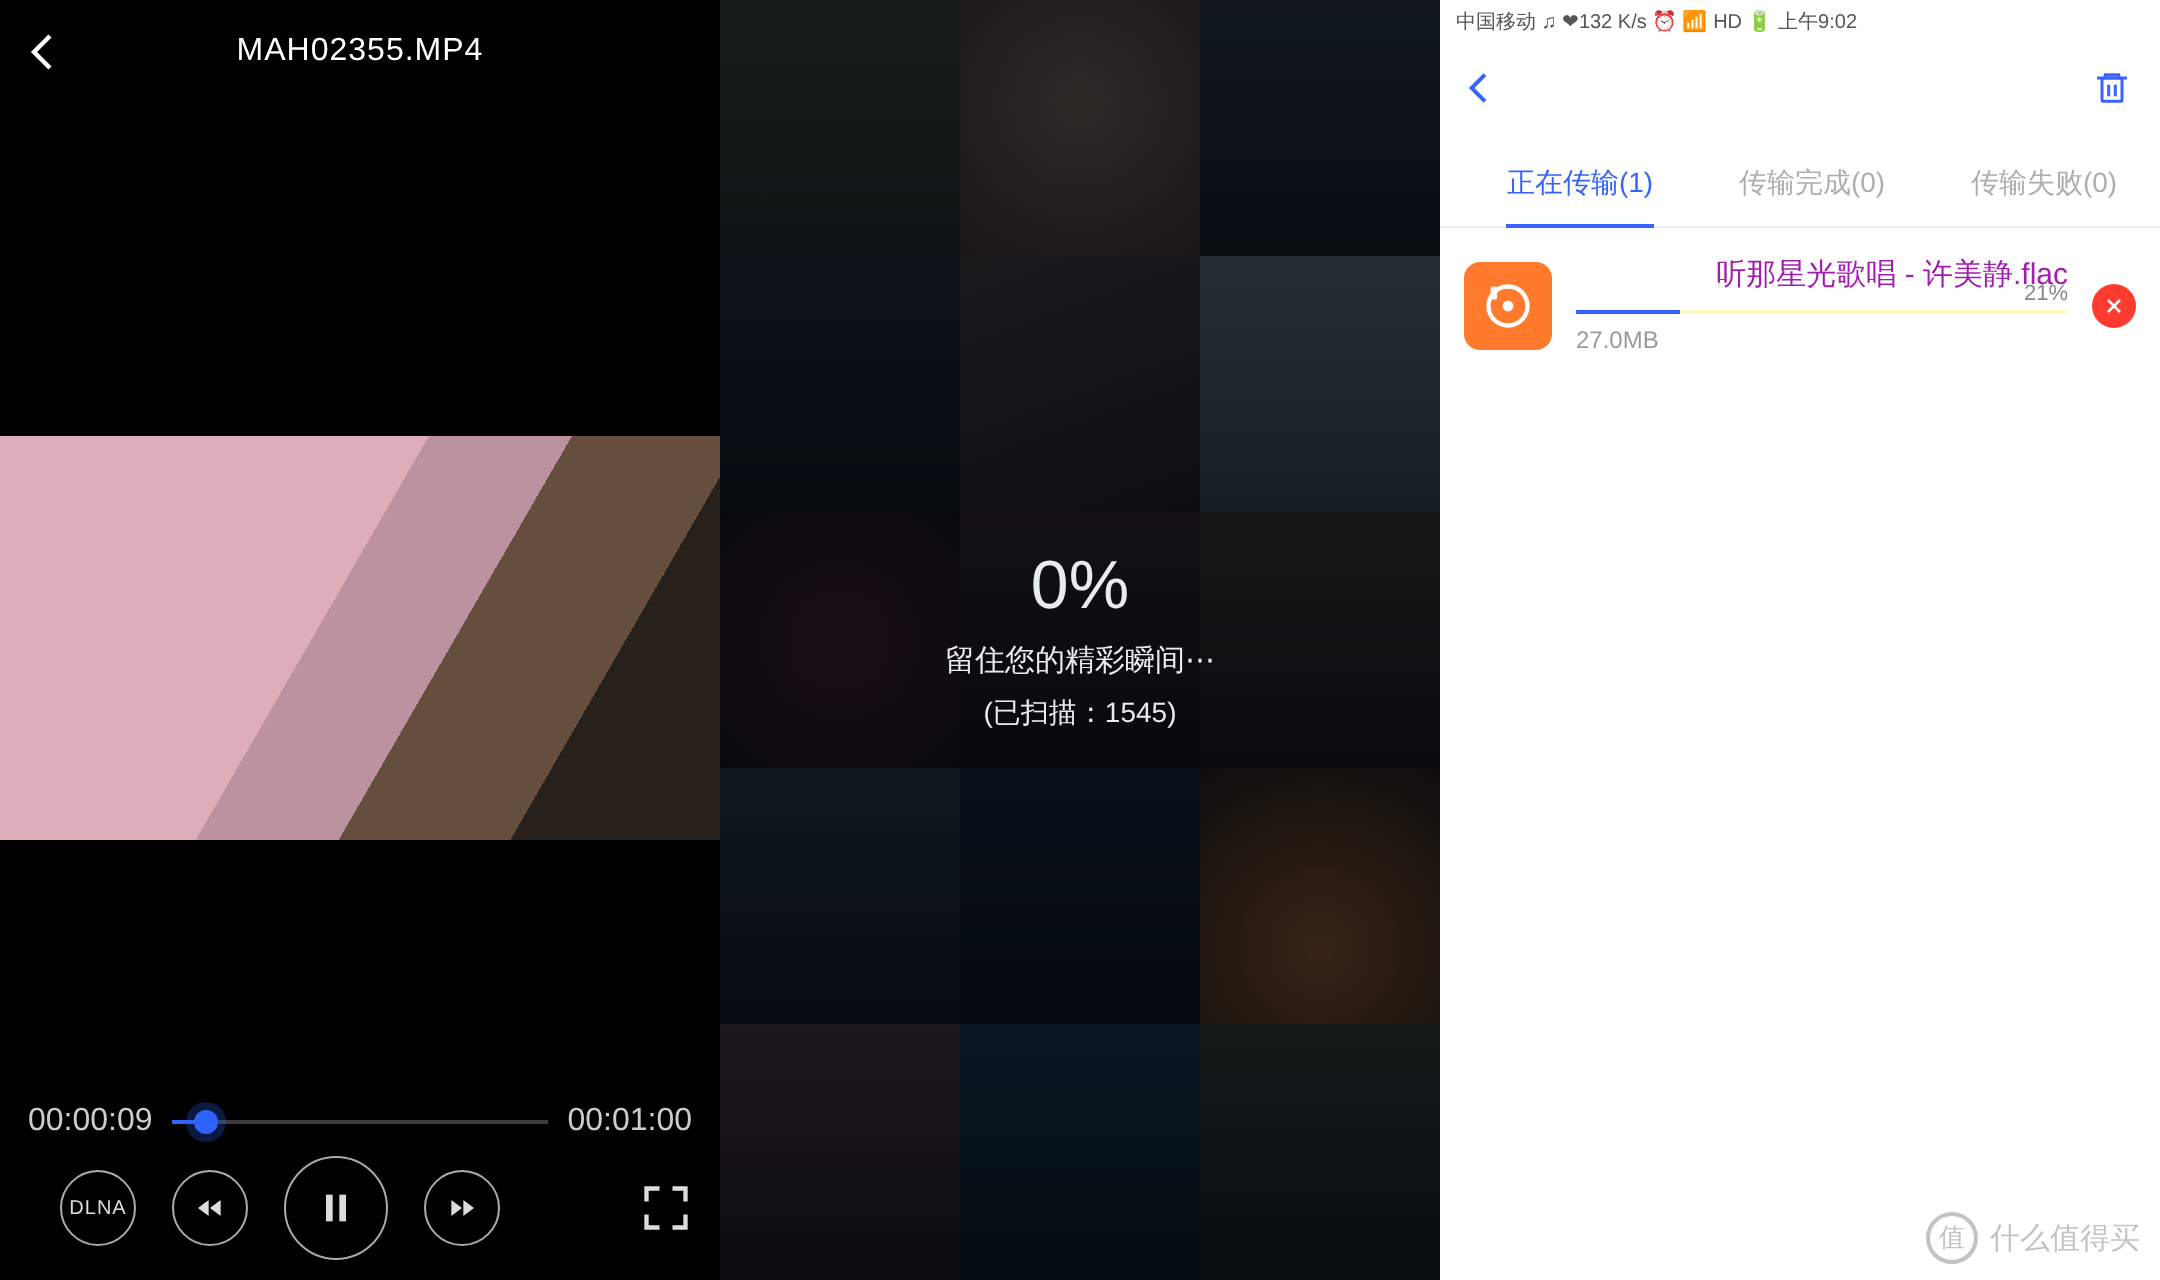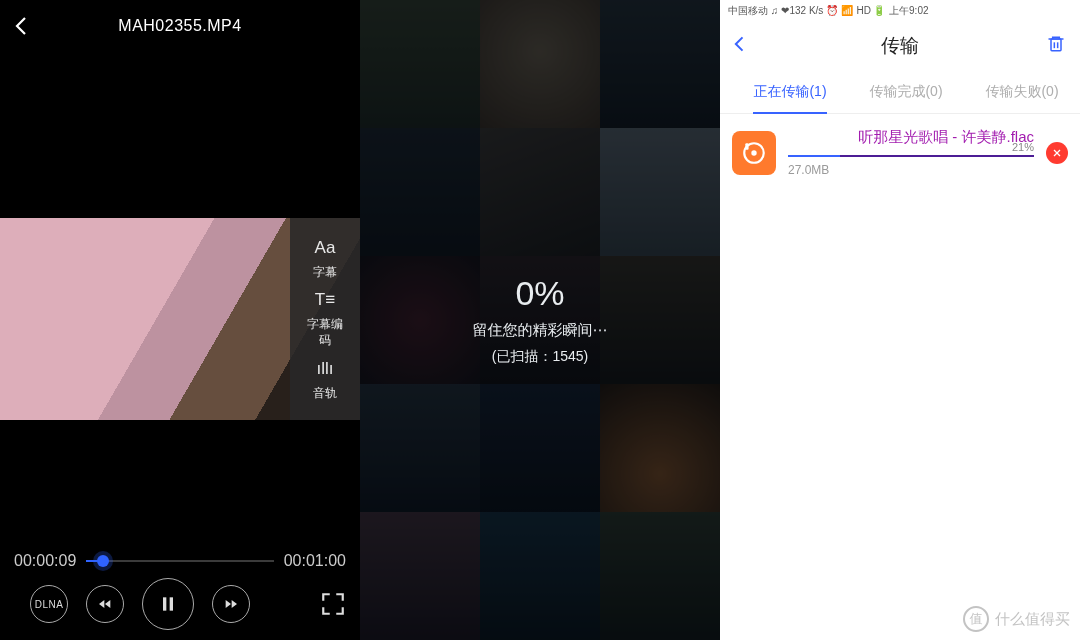--- a/index.html
+++ b/index.html
@@ -71,21 +71,21 @@
          font-size:14px; color:#aeaeae; position:relative; }
   .tab.active { color:#3863ff; }
   .tab.active::after { content:""; position:absolute; bottom:-1px; left:18%; right:18%;
                         height:2px; background:#3863ff; }
   .item { display:flex; align-items:center; padding:14px 12px 10px 12px; gap:12px; }
   .item-icon { width:44px; height:44px; border-radius:8px; background:#ff7a2d;
                display:flex; align-items:center; justify-content:center; flex:none; }
   .item-icon svg { width:26px; height:26px; fill:#fff; }
   .item-body { flex:1; min-width:0; }
   .item-name { font-size:15px; color:#a21caf; white-space:nowrap; overflow:hidden; text-overflow:ellipsis;text-align:right; }
-  .item-bar { height:2px; background:#4c1d95; margin:8px 0 2px 0; position:relative; }
+  .item-bar { height:2px; background:#fef9c3; margin:8px 0 2px 0; position:relative; }
   .item-fill { position:absolute; left:0; top:0; height:2px; width:21%; background:#3863ff; }
   .item-pct { position:absolute; right:0; top:-14px; font-size:11px; color:#888; }
   .item-size { font-size:12px; color:#9a9a9a; margin-top:6px; }
   .item-close { width:22px; height:22px; border-radius:50%; background:#ff3b30;
                 display:flex; align-items:center; justify-content:center; flex:none; }
   .item-close svg { width:12px; height:12px; stroke:#fff; stroke-width:2.5; }
   
   .wm { position:absolute; right:10px; bottom:8px; display:flex; align-items:center; gap:6px;
         color:#bdbdbd; font-size:15px; font-weight:500; opacity:.9; }
   .wm-badge { width:26px; height:26px; border:2px solid #bdbdbd; border-radius:50%;
@@ -104,35 +104,20 @@
           </svg>
       </div>
       <div class="p1-title">MAH02355.MP4</div>
       <div style="width:24px"></div>
     </div>
 
     <div class="vid-area">
         <div class="bed"></div>
       </div>
 
-    <div class="opts">
-      <div class="opt">
-        <span class="glyph">Aa</span>
-        <span>字幕</span>
-      </div>
-      <div class="opt">
-        <span class="glyph">T≡</span>
-        <span style="white-space:pre-line">字幕编
-码</span>
-      </div>
-      <div class="opt">
-        <span class="glyph">ıllı</span>
-        <span>音轨</span>
-      </div>
-    </div>
 
     <div class="seek">
       <span>00:00:09</span>
       <div class="seek-bar">
         <div class="seek-fill"></div>
           <div class="seek-dot"></div>
       </div>
       <span>00:01:00</span>
     </div>
 
@@ -200,21 +185,20 @@
     <div class="status3">
       <span>中国移动 ♫ ❤</span>
       <span>132 K/s ⏰ 📶 HD 🔋 上午9:02</span>
     </div>
     <div class="hdr3">
       <div class="back3">
         <svg width="20" height="20" viewBox="0 0 24 24" fill="none" stroke="currentColor" stroke-width="2.4">
             <polyline points="15 4 7 12 15 20"></polyline>
           </svg>
       </div>
-      <div class="hdr3-title">传输</div>
       <div class="trash">
         <svg width="20" height="20" viewBox="0 0 24 24" fill="none" stroke="currentColor" stroke-width="1.8">
           <polyline points="3 6 21 6"></polyline>
             <path d="M8 6V4h8v2"></path>
             <rect x="6" y="6" width="12" height="14" rx="1"></rect>
           <line x1="10" y1="10" x2="10" y2="17"></line>
             <line x1="14" y1="10" x2="14" y2="17"></line>
         </svg>
       </div>
     </div>

